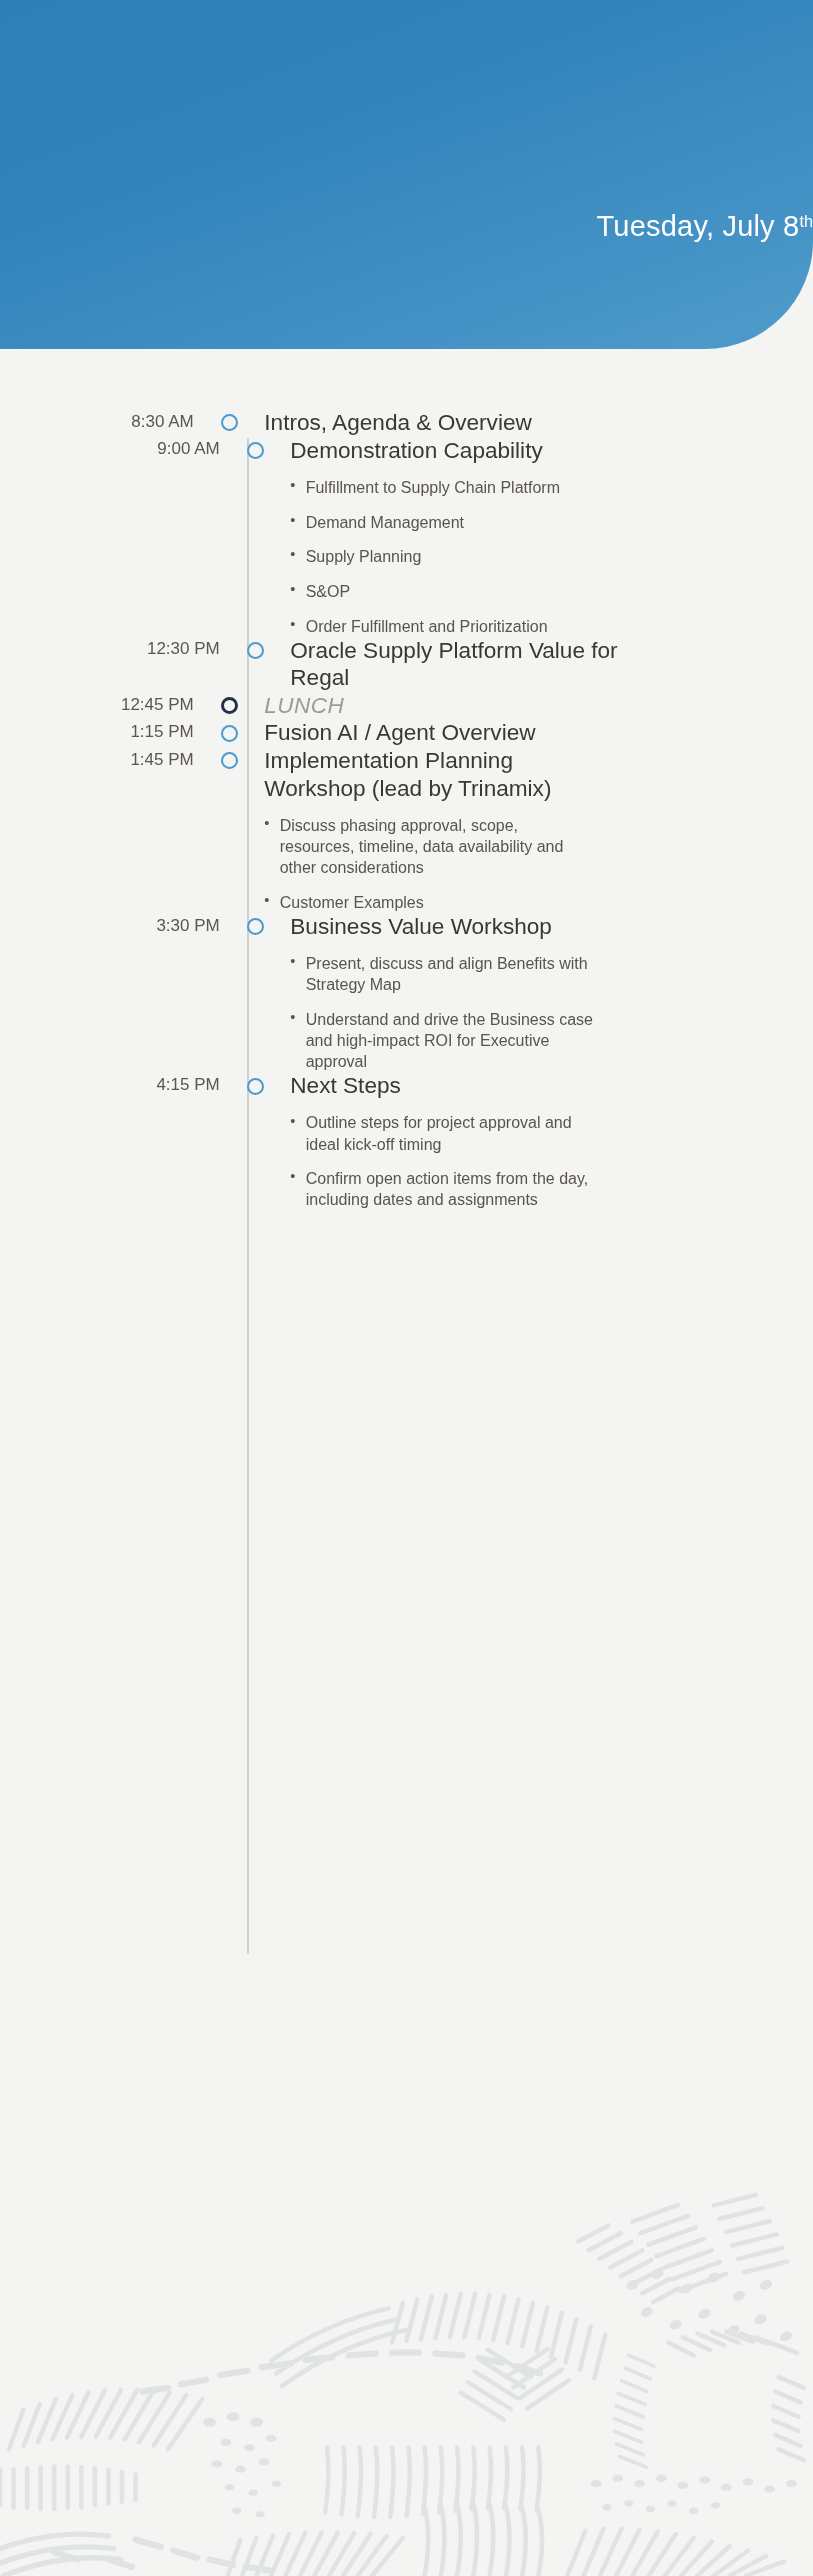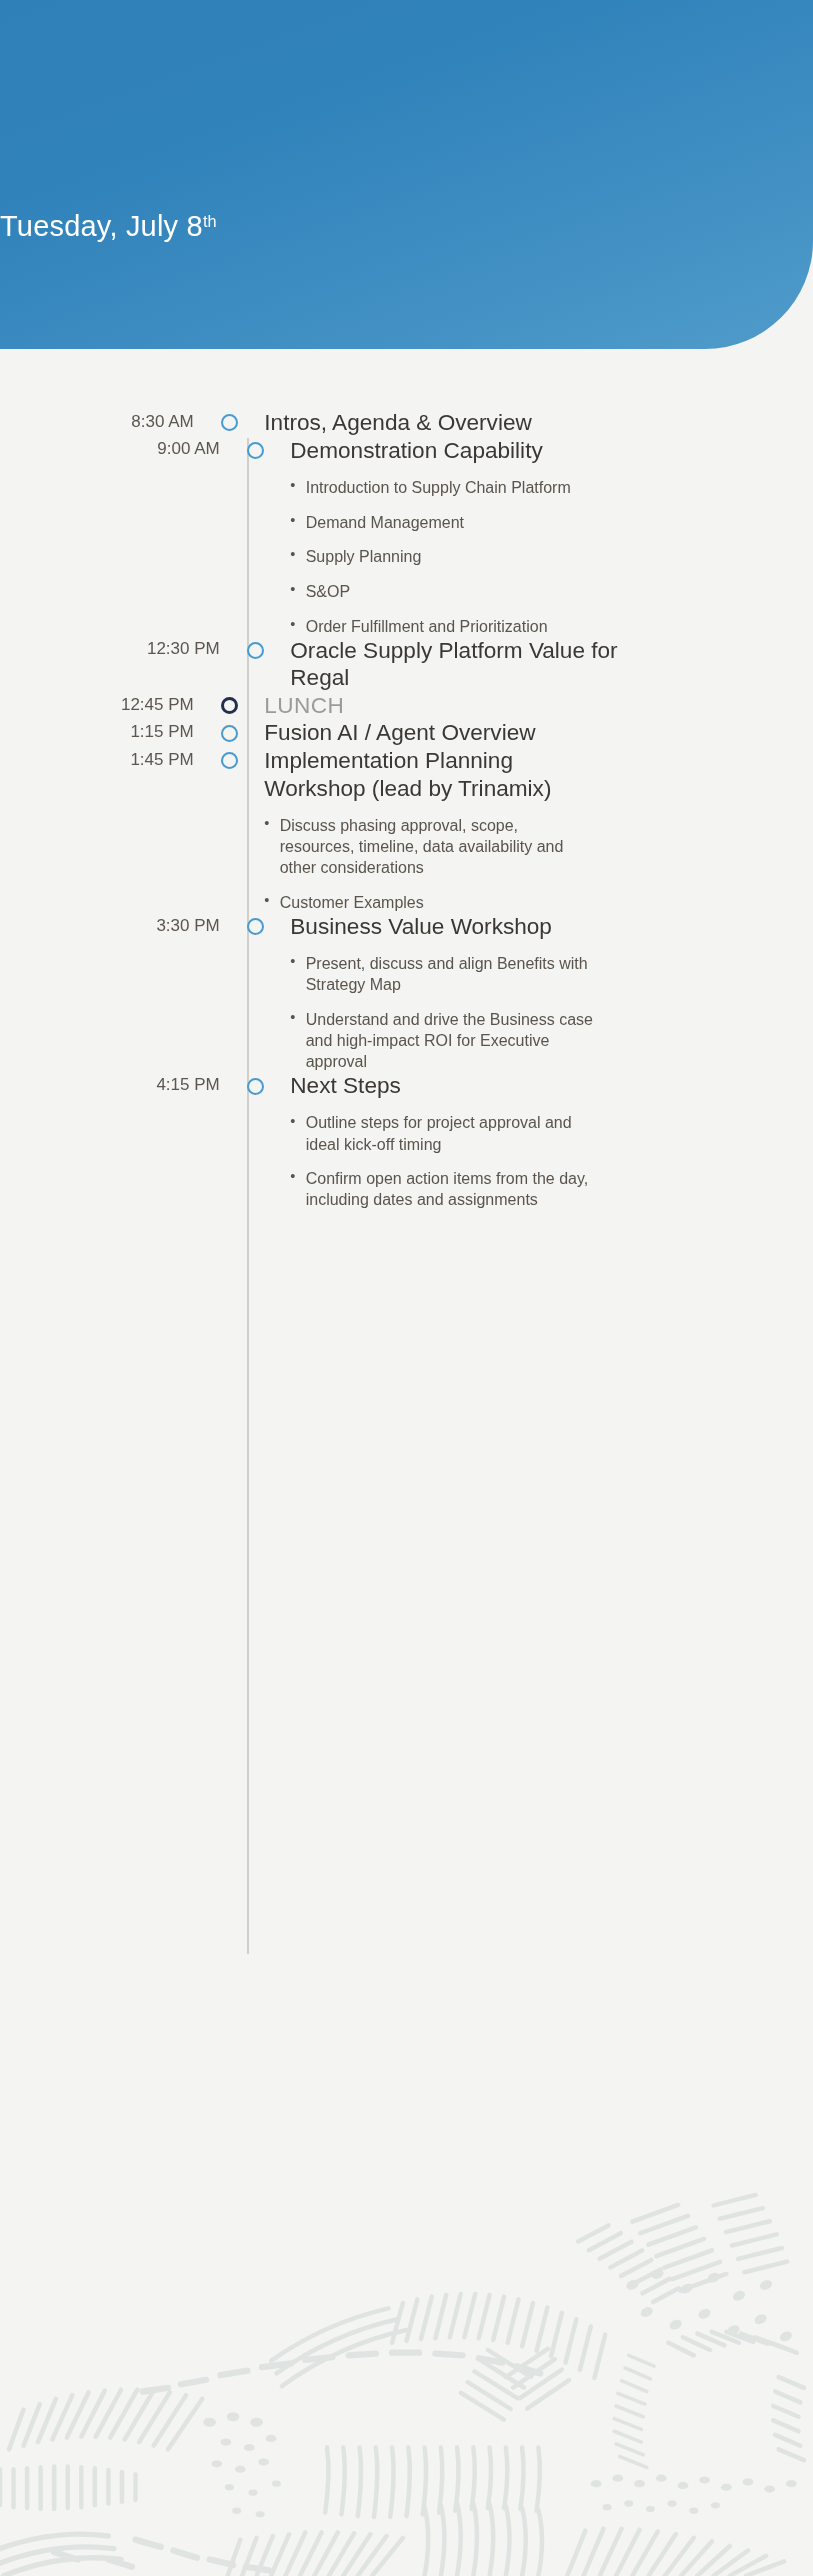--- a/index.html
+++ b/index.html
@@ -27,26 +27,27 @@
     width: 813px;
     height: 349px;
     background: linear-gradient(160deg, #2f7fb8 0%, #3183bb 35%, #4f9bcb 100%);
     border-bottom-right-radius: 108px;
     z-index: 2;
   }
   .header-title {
     position: absolute;
     left: 0; right: 0;
     top: 210px;
-    text-align: left;
+    text-align: right;
     color: #ffffff;
     font-size: 29px;
     font-weight: 400;
     letter-spacing: 0.2px;
     white-space: nowrap;
+    padding-left: 8px;
   }
   .header-title .ord {
     font-size: 16.3px;
     vertical-align: 9px;
     letter-spacing: 0;
   }
 
   
   .body-area {
     position: absolute;
@@ -120,20 +121,21 @@
   .item-title {
     font-size: 22.6px;
     line-height: 1.22;
     color: #3b3833;
     font-weight: 400;
     max-width: 343px;
   }
   .item-title.muted {
     color: #9d9b96;
     letter-spacing: 0.4px;
+    font-style: italic;
   }
 
   .bullets {
     margin-top: 12.7px;
     list-style: none;
   }
   .bullets li {
     position: relative;
     font-size: 16px;
     line-height: 1.32;
@@ -492,21 +494,21 @@
       </div>
 
       <div class="row gap-l">
         <div class="time-col">9:00 AM</div>
         <div class="marker-col">
           <span class="ring"></span>
         </div>
         <div class="content-col">
           <div class="item-title">Demonstration Capability</div>
           <ul class="bullets">
-            <li>Introduction to Supply Chain Platform</li>
+            <li>Fulfillment to Supply Chain Platform</li>
             <li>Demand Management</li>
             <li>Supply Planning</li>
             <li>S&amp;OP</li>
             <li>Order Fulfillment and Prioritization</li>
           </ul>
         </div>
       </div>
 
       <div class="row gap-l">
         <div class="time-col">12:30 PM</div>

